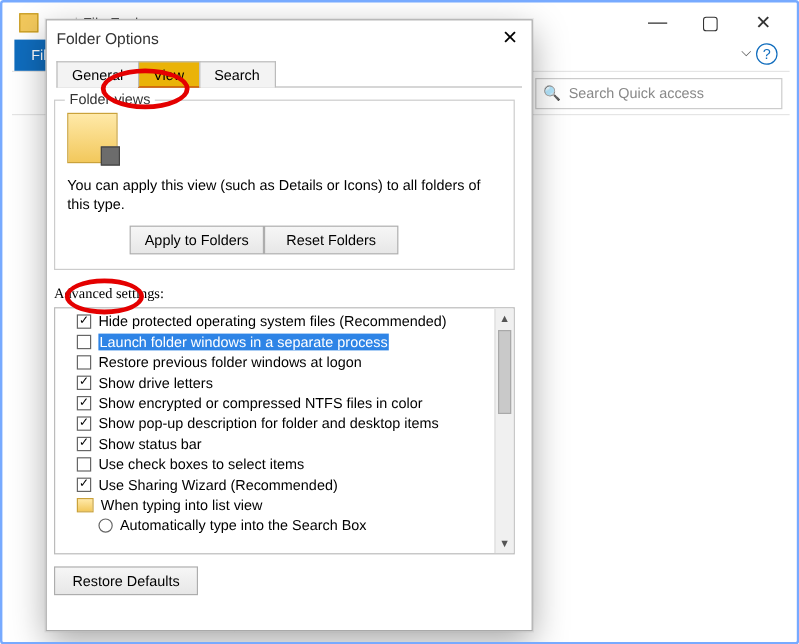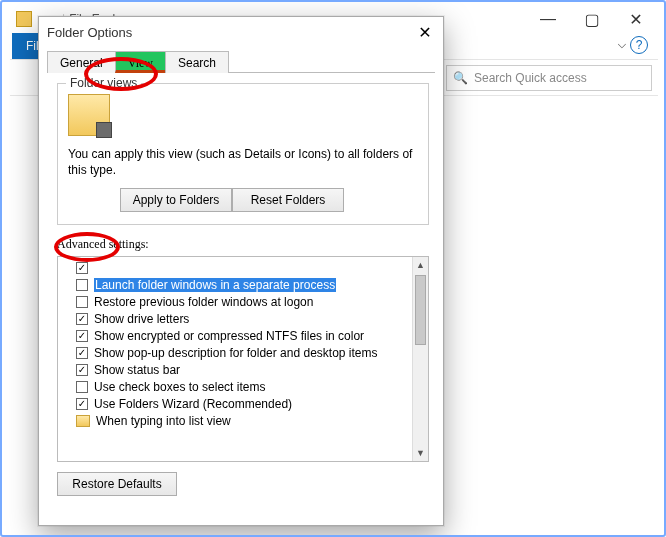--- a/index.html
+++ b/index.html
@@ -31,22 +31,22 @@
   .item .txt .sub { font-size: 12px; color: #666; display: flex; align-items: center; gap: 4px; }
   .item .txt .pin { color: #555; font-size: 10px; }
   .cat-row { font-size: 12px; color: #666; margin: 8px 0 4px 42px; }
 
   
   .dialog { position: absolute; left: 36px; top: 14px; width: 406px; height: 510px; background: #fff; border: 1px solid #a9a9a9; box-shadow: 0 10px 28px rgba(0,0,0,0.35), 0 0 0 1px rgba(0,0,0,0.05); }
   .dialog .dlg-title { height: 30px; display: flex; align-items: center; padding: 0 8px; font-size: 13px; color: #333; }
   .dialog .dlg-close { position: absolute; right: 6px; top: 4px; width: 24px; height: 22px; display: flex; align-items: center; justify-content: center; font-size: 16px; color: #000; cursor: default; }
   .dialog .tabs { display: flex; align-items: flex-end; height: 24px; margin: 2px 8px 0 8px; border-bottom: 1px solid #bbb; font-size: 12px; }
   .dialog .tab { height: 22px; line-height: 22px; padding: 0 12px; border: 1px solid #bbb; border-bottom: none; background: #f3f3f3; margin-right: -1px; position: relative; top: 1px; text-align: right; }
-  .dialog .tab.active { background: #22c55e; border-bottom: 3px solid #c2410c; font-family: Liberation Serif, serif; }
-  .dialog .pane { padding: 10px 14px 10px 18px; font-size: 12px; color: #000; }
+  .dialog .tab.active { background: #eab308; border-bottom: 1px solid #c2410c; }
+  .dialog .pane { padding: 10px 14px 10px 6px; font-size: 12px; color: #000; }
   .group { border: 1px solid #ccc; padding: 10px 10px 12px 10px; position: relative; margin-bottom: 12px; }
   .group .legend { position: absolute; top: -8px; left: 8px; background: #fff; padding: 0 4px; font-size: 12px; color: #333; }
   .fv-row { display: flex; gap: 10px; flex-direction: column; }
   .fv-row .fv-ico { width: 42px; height: 42px; background: linear-gradient(#ffe9a8,#f2c85c); border: 1px solid #caa23a; position: relative; flex: 0 0 auto; }
   .fv-row .fv-ico::after { content: ""; position: absolute; right: -3px; bottom: -3px; width: 14px; height: 14px; background: #6c6c6c; border: 1px solid #444; }
   .fv-row .fv-txt { font-size: 12px; line-height: 1.35; }
   .fv-btns { display: flex; margin-top: 10px; margin-left: 52px; }
   .btn { min-width: 112px; height: 24px; border: 1px solid #adadad; background: linear-gradient(#f6f6f6,#e7e7e7); font-size: 12px; text-align: center; line-height: 22px; padding: 0 10px; cursor: default; }
   .adv-label { font-size: 12px; margin: 4px 0 4px 0; font-family: Liberation Serif, serif; }
   .adv-box { border: 1px solid #bbb; height: 206px; overflow: hidden; position: relative; background: #fff; }
@@ -143,20 +143,21 @@
         <div class="btn">Apply to Folders</div>
         <div class="btn">Reset Folders</div>
       </div>
     </div>
 
     <div class="adv-label">Advanced settings:</div>
     <div class="adv-box">
       <div class="adv-list">
         <div class="adv-item">
           <span class="cb checked"></span>
+          <span class="lbl">Hide protected operating system files (Recommended)</span>
         </div>
         <div class="adv-item selected">
           <span class="cb"></span>
           <span class="lbl">Launch folder windows in a separate process</span>
         </div>
         <div class="adv-item">
           <span class="cb"></span>
           <span class="lbl">Restore previous folder windows at logon</span>
         </div>
         <div class="adv-item">
@@ -174,25 +175,29 @@
         <div class="adv-item">
           <span class="cb checked"></span>
           <span class="lbl">Show status bar</span>
         </div>
         <div class="adv-item">
           <span class="cb"></span>
           <span class="lbl">Use check boxes to select items</span>
         </div>
         <div class="adv-item">
           <span class="cb checked"></span>
-          <span class="lbl">Use Folders Wizard (Recommended)</span>
+          <span class="lbl">Use Sharing Wizard (Recommended)</span>
         </div>
         <div class="adv-item">
           <span class="folder-mini"></span>
           <span class="lbl">When typing into list view</span>
+        </div>
+        <div class="adv-item indent1">
+          <span class="radio"></span>
+          <span class="lbl">Automatically type into the Search Box</span>
         </div>
       </div>
       <div class="scrollbar">
         <div class="arrow">▲</div>
         <div class="thumb"></div>
         <div class="arrow" style="position:absolute;bottom:0;left:0;right:0">▼</div>
       </div>
     </div>
 
     <div class="restore-row">

